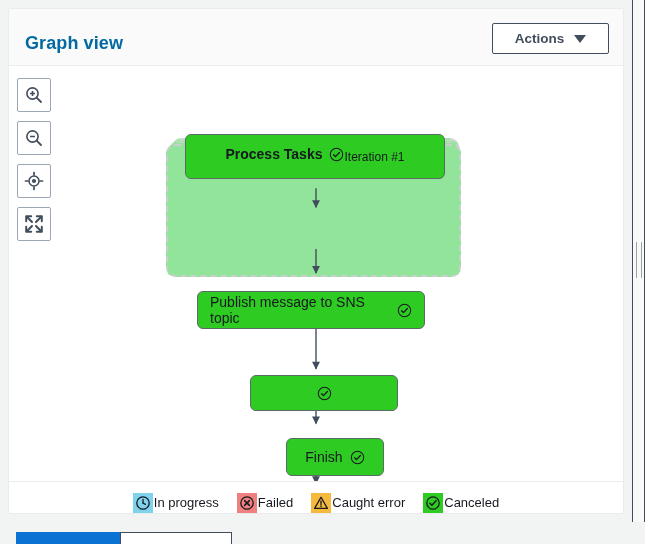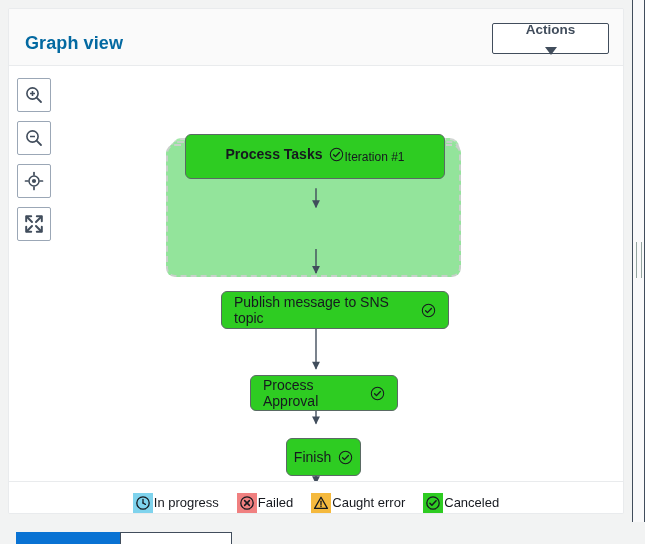--- a/index.html
+++ b/index.html
@@ -58,21 +58,20 @@
     border-radius: 2px;
     color: #414d5c;
     font-size: 13.5px;
     font-weight: bold;
     display: flex;
     align-items: center;
     justify-content: center;
     gap: 10px;
     cursor: pointer;
     box-sizing: border-box;
-    flex-direction: column;
   }
   .caret-down {
     width: 0; height: 0;
     border-left: 6px solid transparent;
     border-right: 6px solid transparent;
     border-top: 8px solid #414d5c;
   }
 
   
   .canvas {
@@ -364,41 +363,40 @@
             <span>
               <svg class="check-ring" width="15" height="15" viewBox="0 0 16 16">
                 <circle cx="8" cy="8" r="6.6" fill="none" stroke="#16191f" stroke-width="1.1"></circle>
                 <path d="M4.9 8.2 L6.9 10.3 L11.1 5.8" fill="none" stroke="#16191f" stroke-width="1.4" stroke-linecap="round" stroke-linejoin="round"></path>
               </svg>
             </span>
           </div>
           <div class="map-header-sub">Iteration #1</div>
         </div>
 
-        <div class="node task" style="left:212px; top:225px; width:228px; height:38px; z-index:3;">
+        <div class="node task" style="left:188px; top:225px; width:228px; height:38px; z-index:3;">
           <span>Publish message to SNS topic</span>
           <span>
             <svg class="check-ring" width="15" height="15" viewBox="0 0 16 16">
               <circle cx="8" cy="8" r="6.6" fill="none" stroke="#16191f" stroke-width="1.1"></circle>
               <path d="M4.9 8.2 L6.9 10.3 L11.1 5.8" fill="none" stroke="#16191f" stroke-width="1.4" stroke-linecap="round" stroke-linejoin="round"></path>
             </svg>
           </span>
         </div>
 
         <div class="node task" style="left:241px; top:309px; width:148px; height:36px; z-index:3;">
-          <span>Process Approval</span>
           <span>
             <svg class="check-ring" width="15" height="15" viewBox="0 0 16 16">
               <circle cx="8" cy="8" r="6.6" fill="none" stroke="#16191f" stroke-width="1.1"></circle>
               <path d="M4.9 8.2 L6.9 10.3 L11.1 5.8" fill="none" stroke="#16191f" stroke-width="1.4" stroke-linecap="round" stroke-linejoin="round"></path>
             </svg>
           </span>
         </div>
 
-        <div class="node task" style="left:277px; top:372px; width:75px; height:38px; z-index:3;">
+        <div class="node task" style="left:277px; top:372px; width:98px; height:38px; z-index:3;">
           <span>Finish</span>
           <span>
             <svg class="check-ring" width="15" height="15" viewBox="0 0 16 16">
               <circle cx="8" cy="8" r="6.6" fill="none" stroke="#16191f" stroke-width="1.1"></circle>
               <path d="M4.9 8.2 L6.9 10.3 L11.1 5.8" fill="none" stroke="#16191f" stroke-width="1.4" stroke-linecap="round" stroke-linejoin="round"></path>
             </svg>
           </span>
         </div>
 
       </div>

